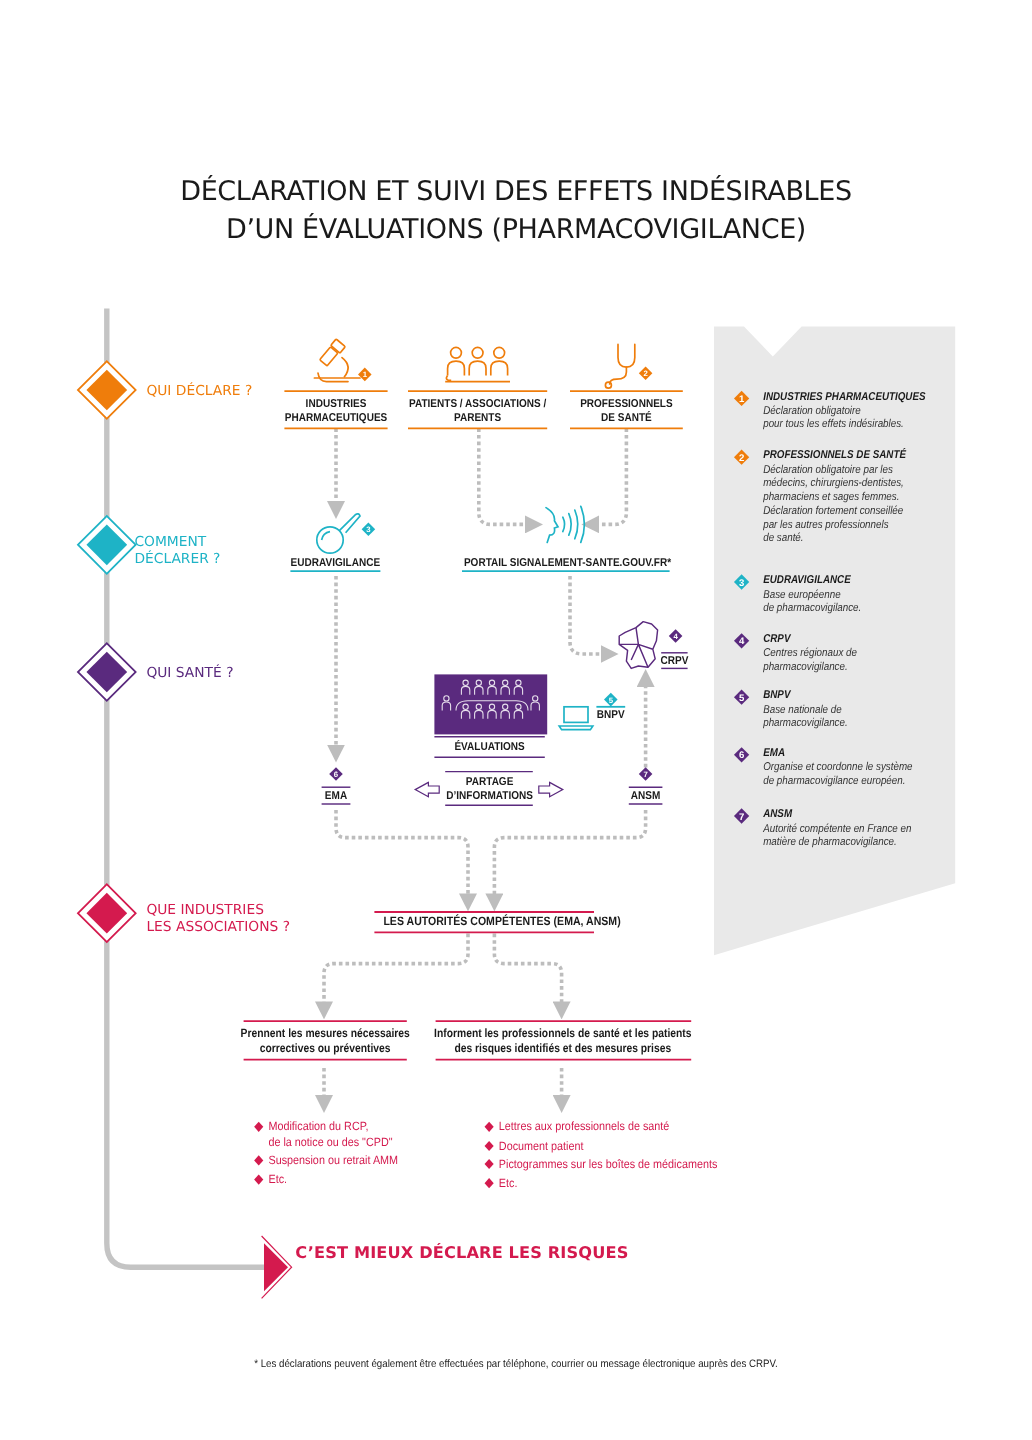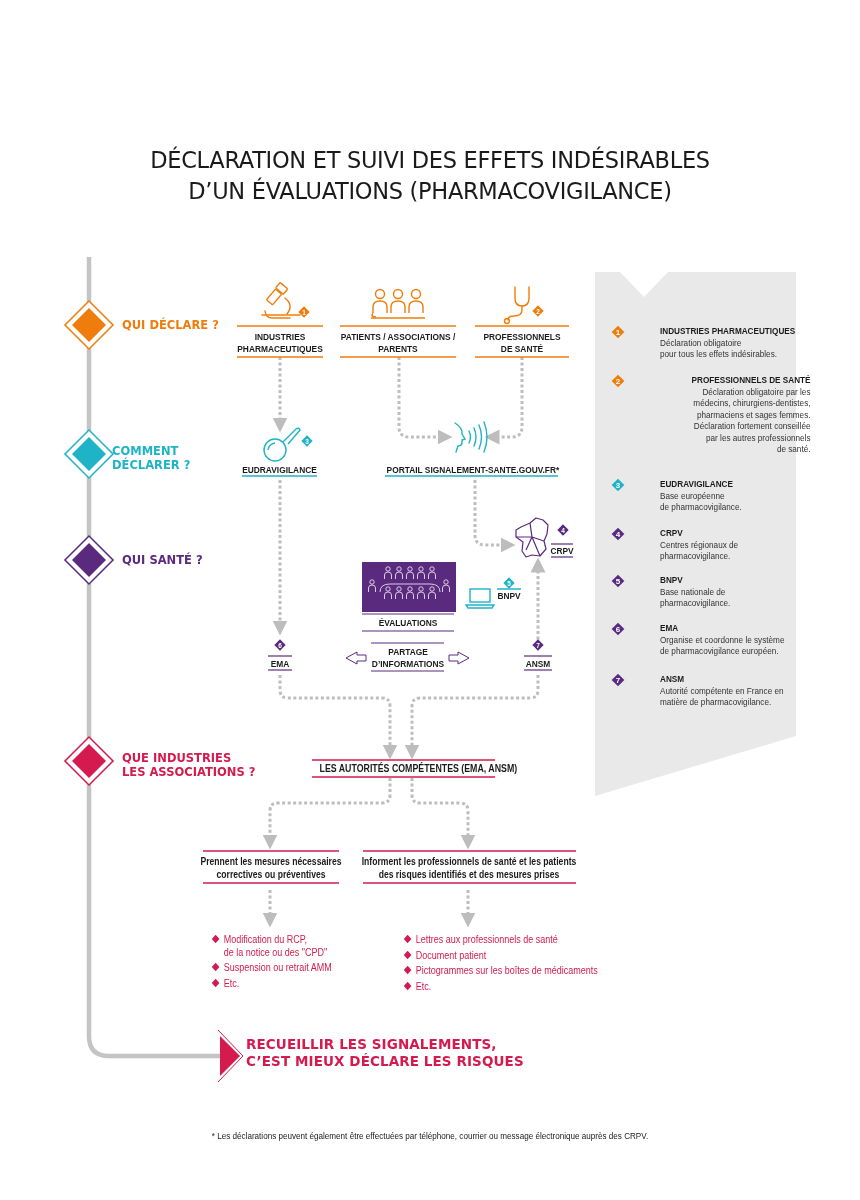--- a/index.html
+++ b/index.html
@@ -7,23 +7,23 @@
          font-family: "Liberation Sans", "DejaVu Sans", sans-serif; color: #1a1a1a; }
   .abs { position: absolute; }
   #title { left: 0; top: 145px; width: 860px; text-align: center;
            font-family: "DejaVu Sans", sans-serif; font-size: 22.5px; line-height: 31px;
            letter-spacing: -0.3px; color: #1a1a1a; font-weight: normal; }
   #title div { white-space: nowrap; }
   svg#flow { position: absolute; left: 0; top: 0; }
   .lbl { position: absolute; text-align: center; font-family: "Liberation Sans", sans-serif;
          font-size: 9.5px; line-height: 11.5px; font-weight: bold; color: #1a1a1a;
          transform: scaleX(0.88); transform-origin: center top; white-space: nowrap; }
-  .step { position: absolute; font-family: "DejaVu Sans", sans-serif; font-weight: bold;
+  .step { position: absolute; font-family: "DejaVu Sans", sans-serif; font-weight: normal;
           font-size: 11.5px; line-height: 14px; white-space: nowrap; }
-  .panel-text { position: absolute; left: 660px; width: 175px; }
+  .panel-text { position: absolute; left: 636px; width: 175px; font-style: italic; }
   .p-head { font-weight: bold; font-size: 9.5px; line-height: 11.5px; color: #1a1a1a;
             transform: scaleX(0.86); transform-origin: left top; white-space: nowrap; }
   .p-body { font-size: 9.5px; line-height: 11.5px; color: #333; white-space: nowrap;
             transform: scaleX(0.86); transform-origin: left top; }
   .badge { position: absolute; width: 13px; height: 13px; }
   .badge svg { display: block; }
   .red-list { position: absolute; font-size: 10px; line-height: 15.6px; color: #d41a4e;
               transform: scaleX(0.9); transform-origin: left top; white-space: nowrap; }
   .red-list .li { position: relative; padding-left: 13px; }
   .red-list .li::before { content: ""; position: absolute; left: 1px; top: 4px; width: 6px; height: 6px;
@@ -323,21 +323,21 @@
       <div class="p-head">INDUSTRIES PHARMACEUTIQUES</div>
       <div class="p-body">Déclaration obligatoire</div>
       <div class="p-body">pour tous les effets indésirables.</div>
     </div>
     <div class="badge" style="left: 611px; top: 374px;">
       <svg width="14" height="14" viewBox="0 0 14 14">
         <rect x="2.5" y="2.5" width="9" height="9" transform="rotate(45 7 7)" fill="#ef7d0b"></rect>
         <text x="7" y="10" text-anchor="middle" font-size="8" font-weight="bold" fill="#fff" font-family="Liberation Sans, sans-serif">2</text>
       </svg>
     </div>
-    <div class="panel-text" style="top: 374px; text-align: right;">
+    <div class="panel-text" style="top: 374px;">
       <div class="p-head">PROFESSIONNELS DE SANTÉ</div>
       <div class="p-body">Déclaration obligatoire par les</div>
       <div class="p-body">médecins, chirurgiens-dentistes,</div>
       <div class="p-body">pharmaciens et sages femmes.</div>
       <div class="p-body">Déclaration fortement conseillée</div>
       <div class="p-body">par les autres professionnels</div>
       <div class="p-body">de santé.</div>
     </div>
     <div class="badge" style="left: 611px; top: 478px;">
       <svg width="14" height="14" viewBox="0 0 14 14">
@@ -390,17 +390,16 @@
       </svg>
     </div>
     <div class="panel-text" style="top: 673px;">
       <div class="p-head">ANSM</div>
       <div class="p-body">Autorité compétente en France en</div>
       <div class="p-body">matière de pharmacovigilance.</div>
     </div>
   </div>
 
 <div id="conclusion" class="abs">
-  <div>RECUEILLIR LES SIGNALEMENTS,</div>
     <div>C’EST MIEUX DÉCLARE LES RISQUES</div>
 </div>
 
 <div id="footnote" class="abs">* Les déclarations peuvent également être effectuées par téléphone, courrier ou message électronique auprès des CRPV.</div>
 
 </body></html>

